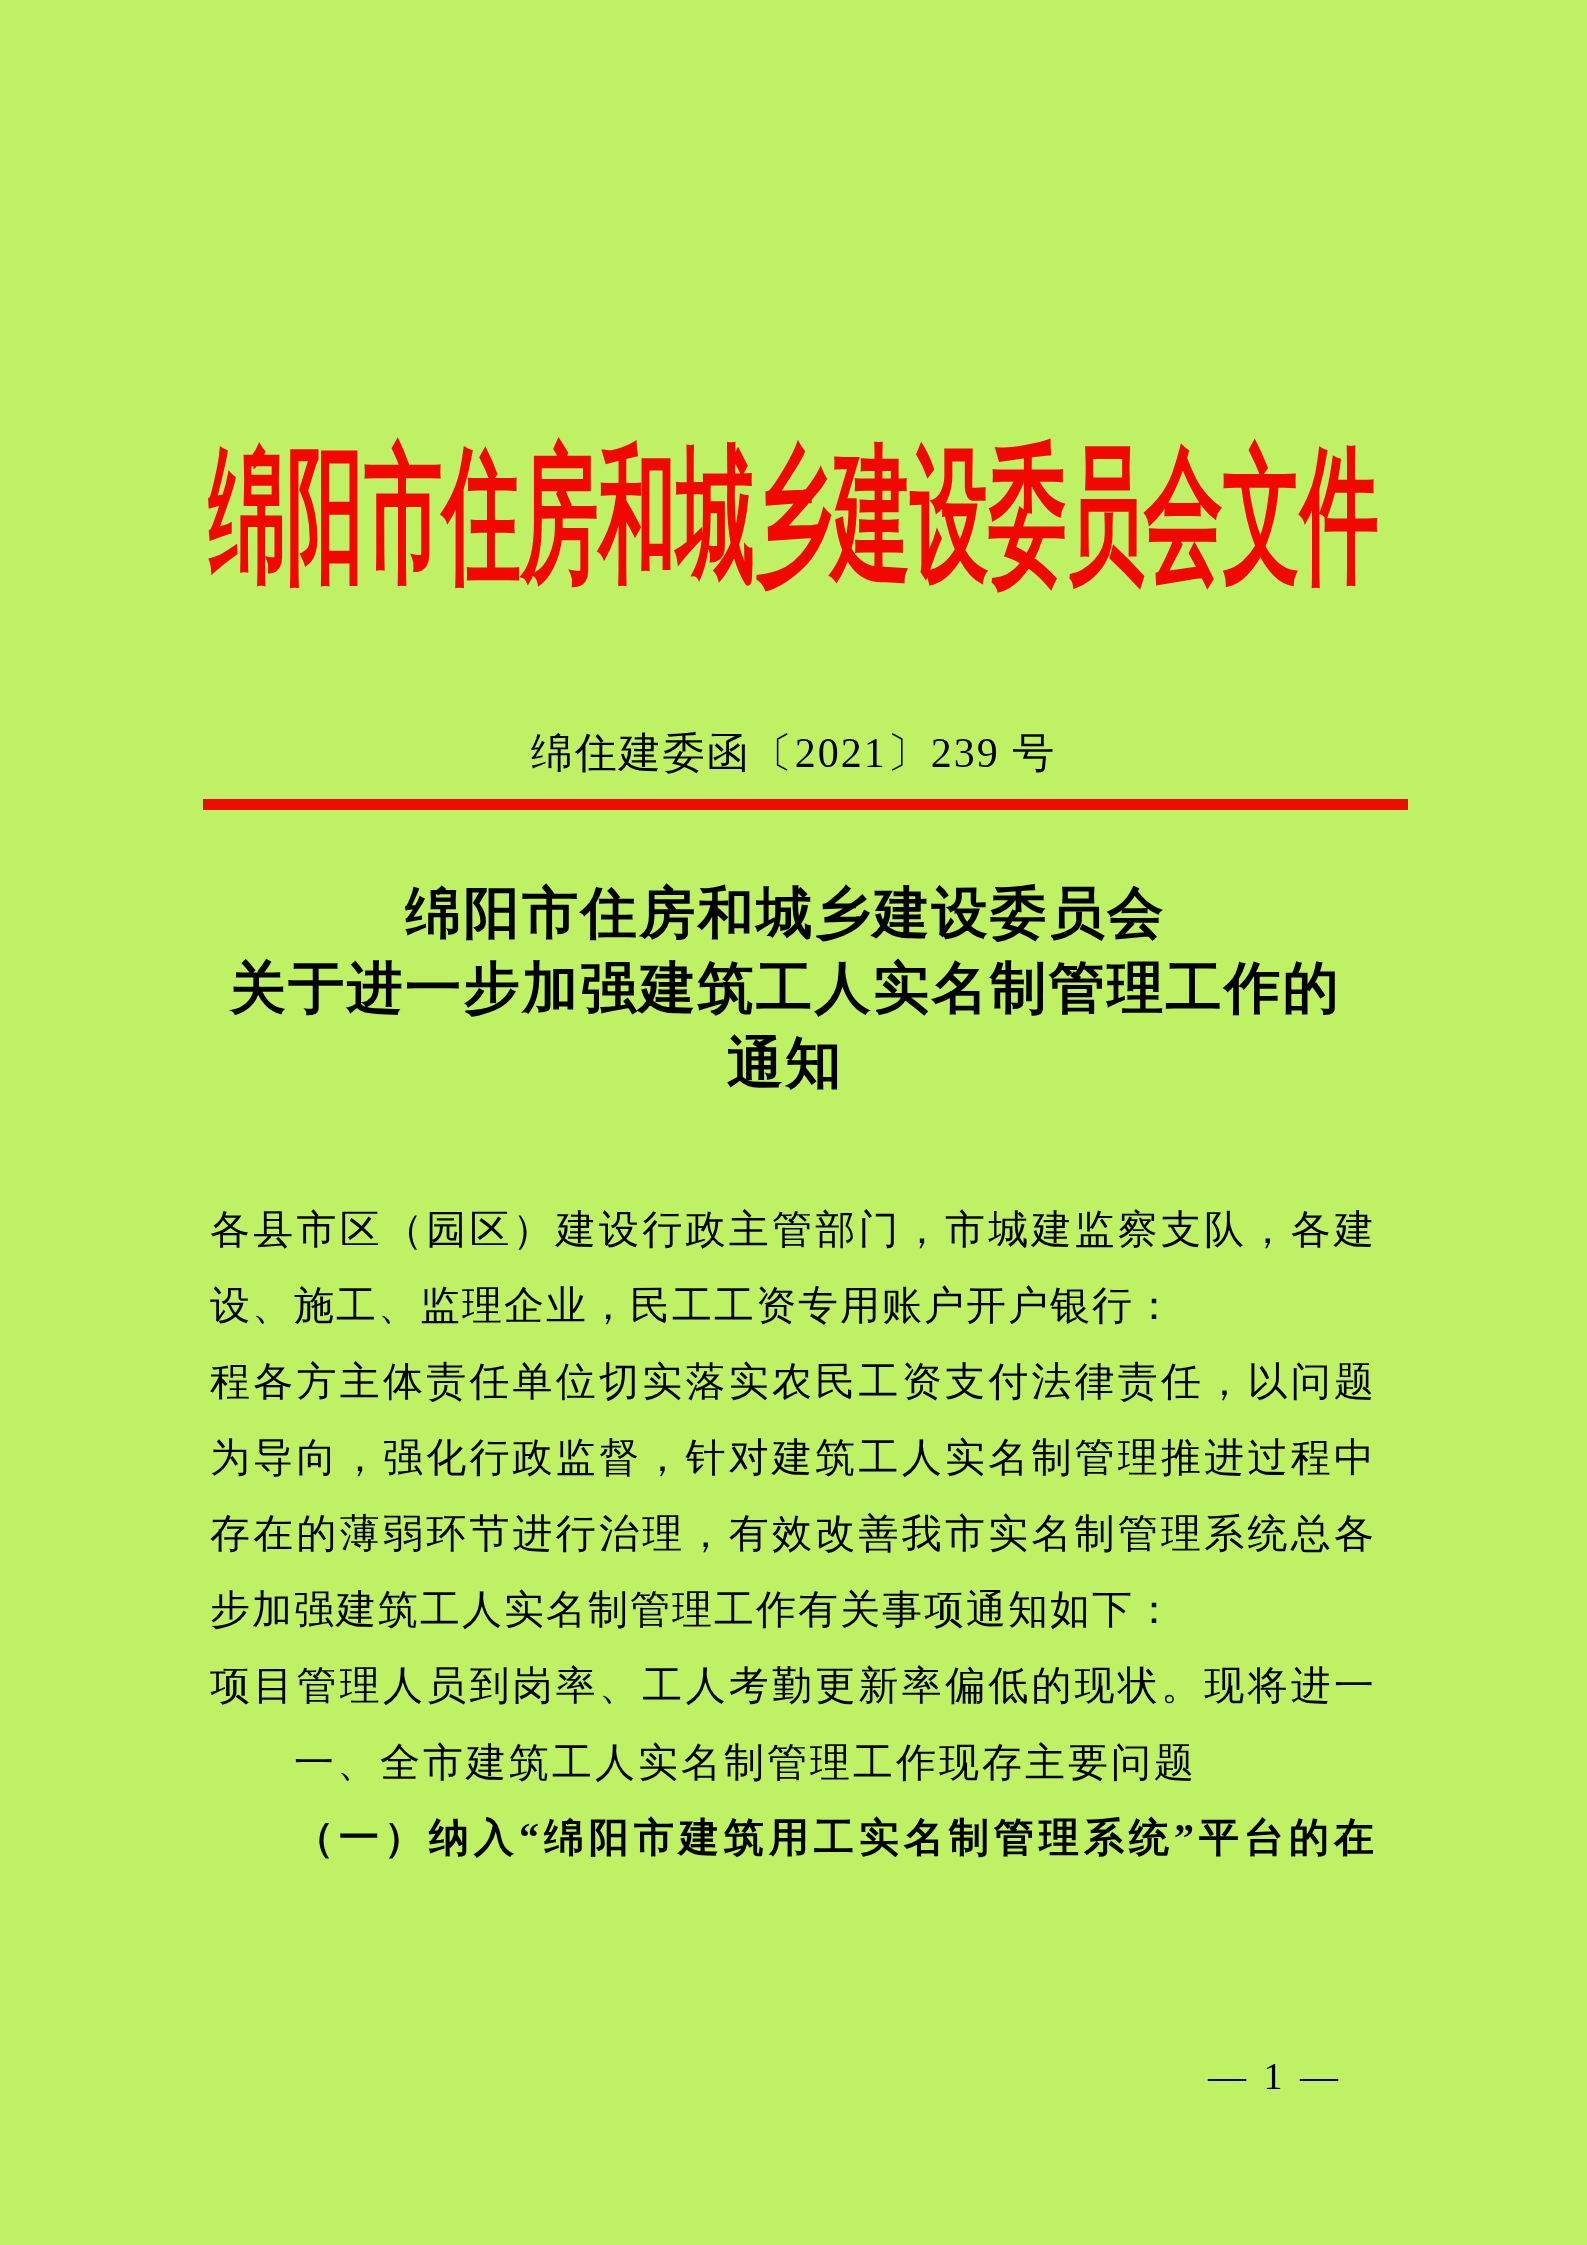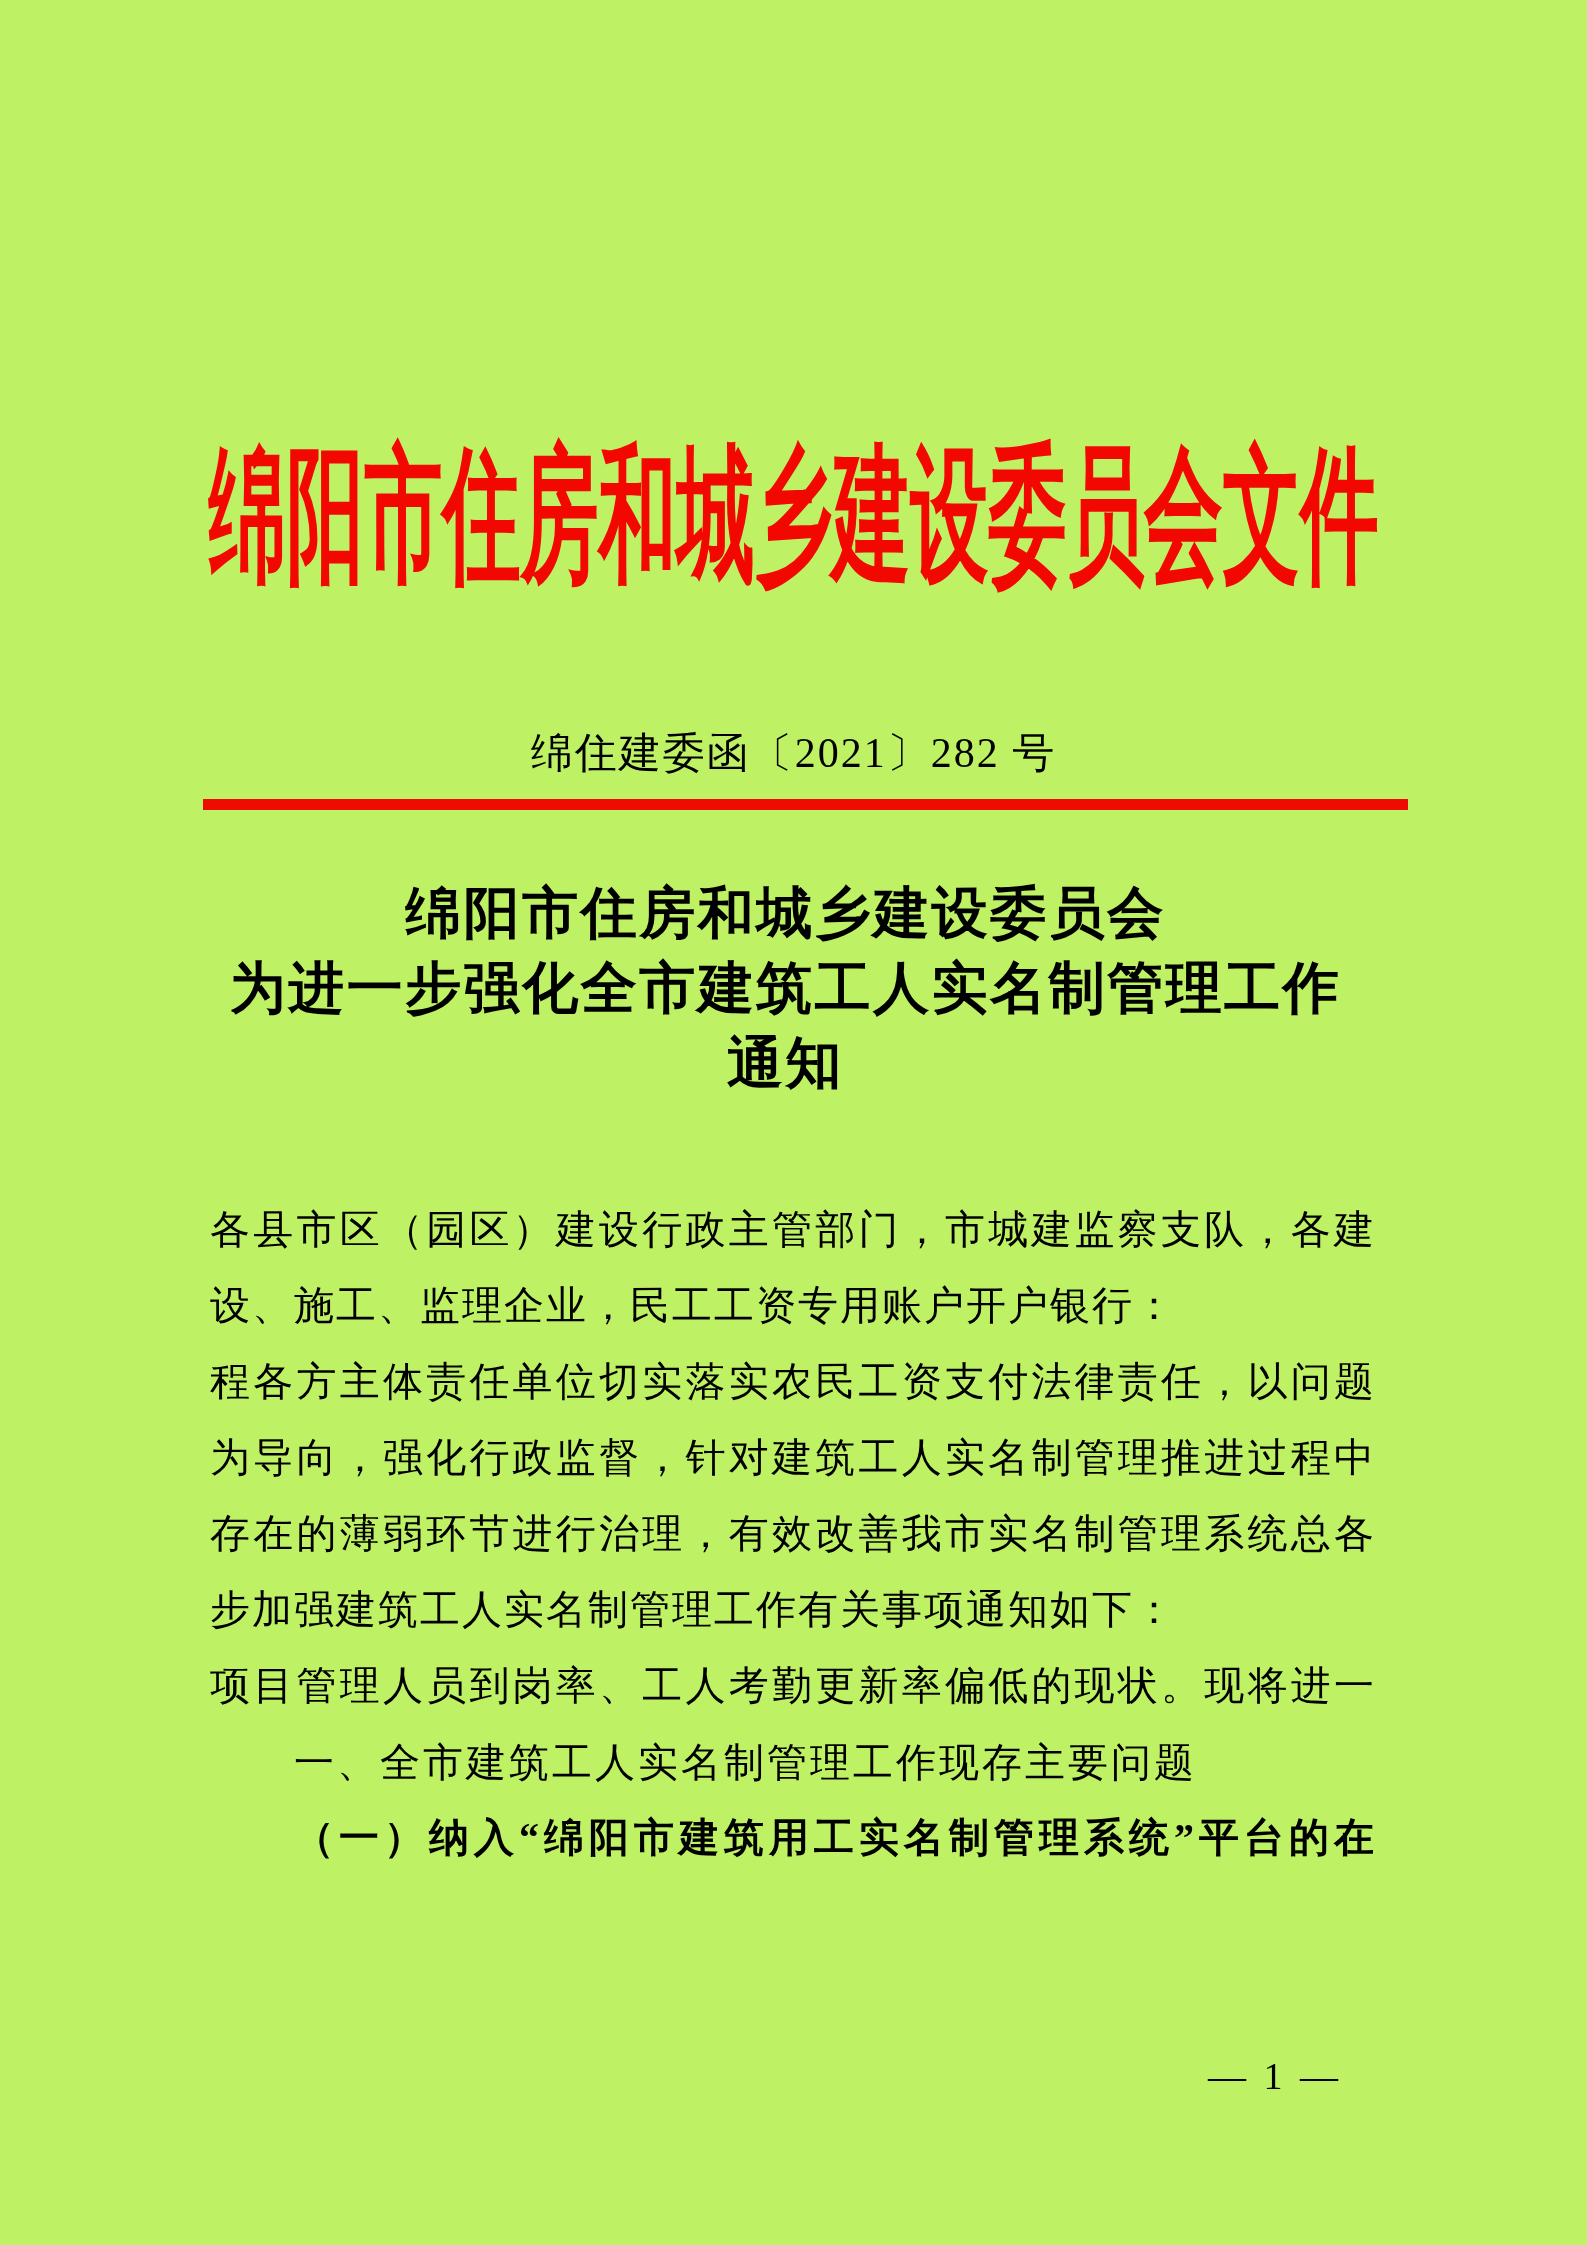--- a/index.html
+++ b/index.html
@@ -114,27 +114,27 @@
     white-space: nowrap;
   }
 </style>
 </head>
 <body>
 
 <div class="page">
 
   <div class="agency-banner">绵阳市住房和城乡建设委员会文件</div>
 
-  <div class="doc-number">绵住建委函〔2021〕282 号</div>
+  <div class="doc-number">绵住建委函〔2021〕239 号</div>
 
   <div class="red-rule"></div>
 
   <div class="doc-title">
     <div>绵阳市住房和城乡建设委员会</div>
-    <div>为进一步强化全市建筑工人实名制管理工作</div>
+    <div>关于进一步加强建筑工人实名制管理工作的</div>
     <div>通知</div>
   </div>
 
   <div class="doc-body">
     <div class="body-line justify">各县市区（园区）建设行政主管部门，市城建监察支队，各建</div>
     <div class="body-line">设、施工、监理企业，民工工资专用账户开户银行：</div>
     <div class="body-line justify">程各方主体责任单位切实落实农民工资支付法律责任，以问题</div>
     <div class="body-line justify">为导向，强化行政监督，针对建筑工人实名制管理推进过程中</div>
     <div class="body-line justify">存在的薄弱环节进行治理，有效改善我市实名制管理系统总各</div>
     <div class="body-line">步加强建筑工人实名制管理工作有关事项通知如下：</div>

